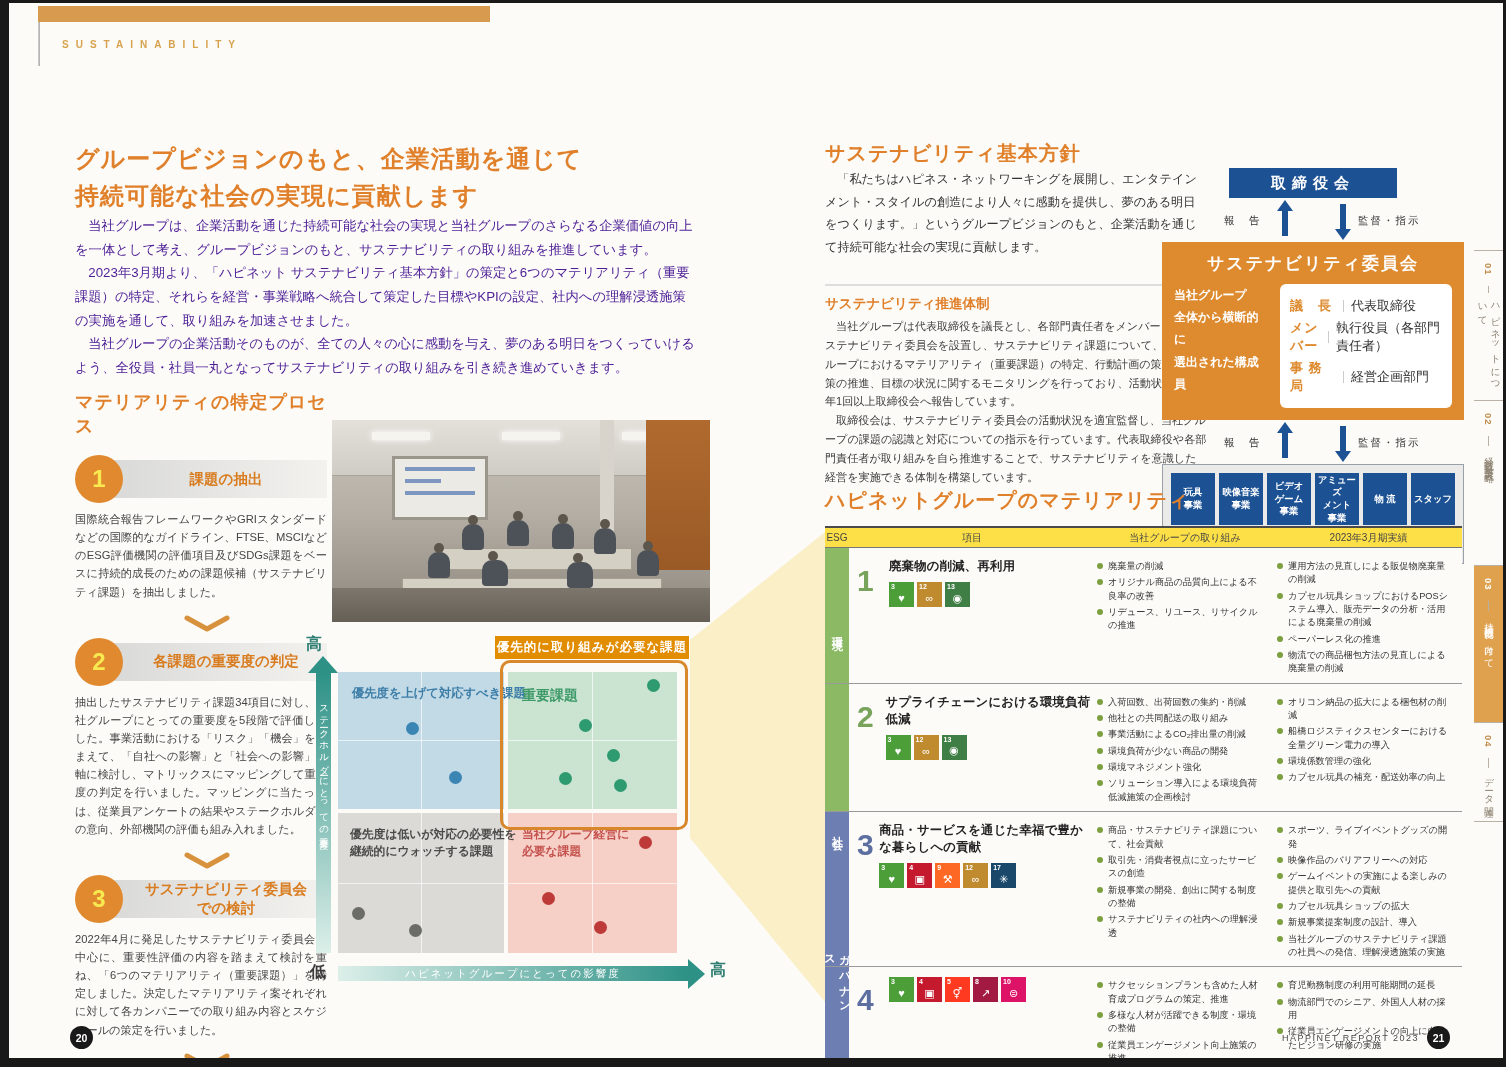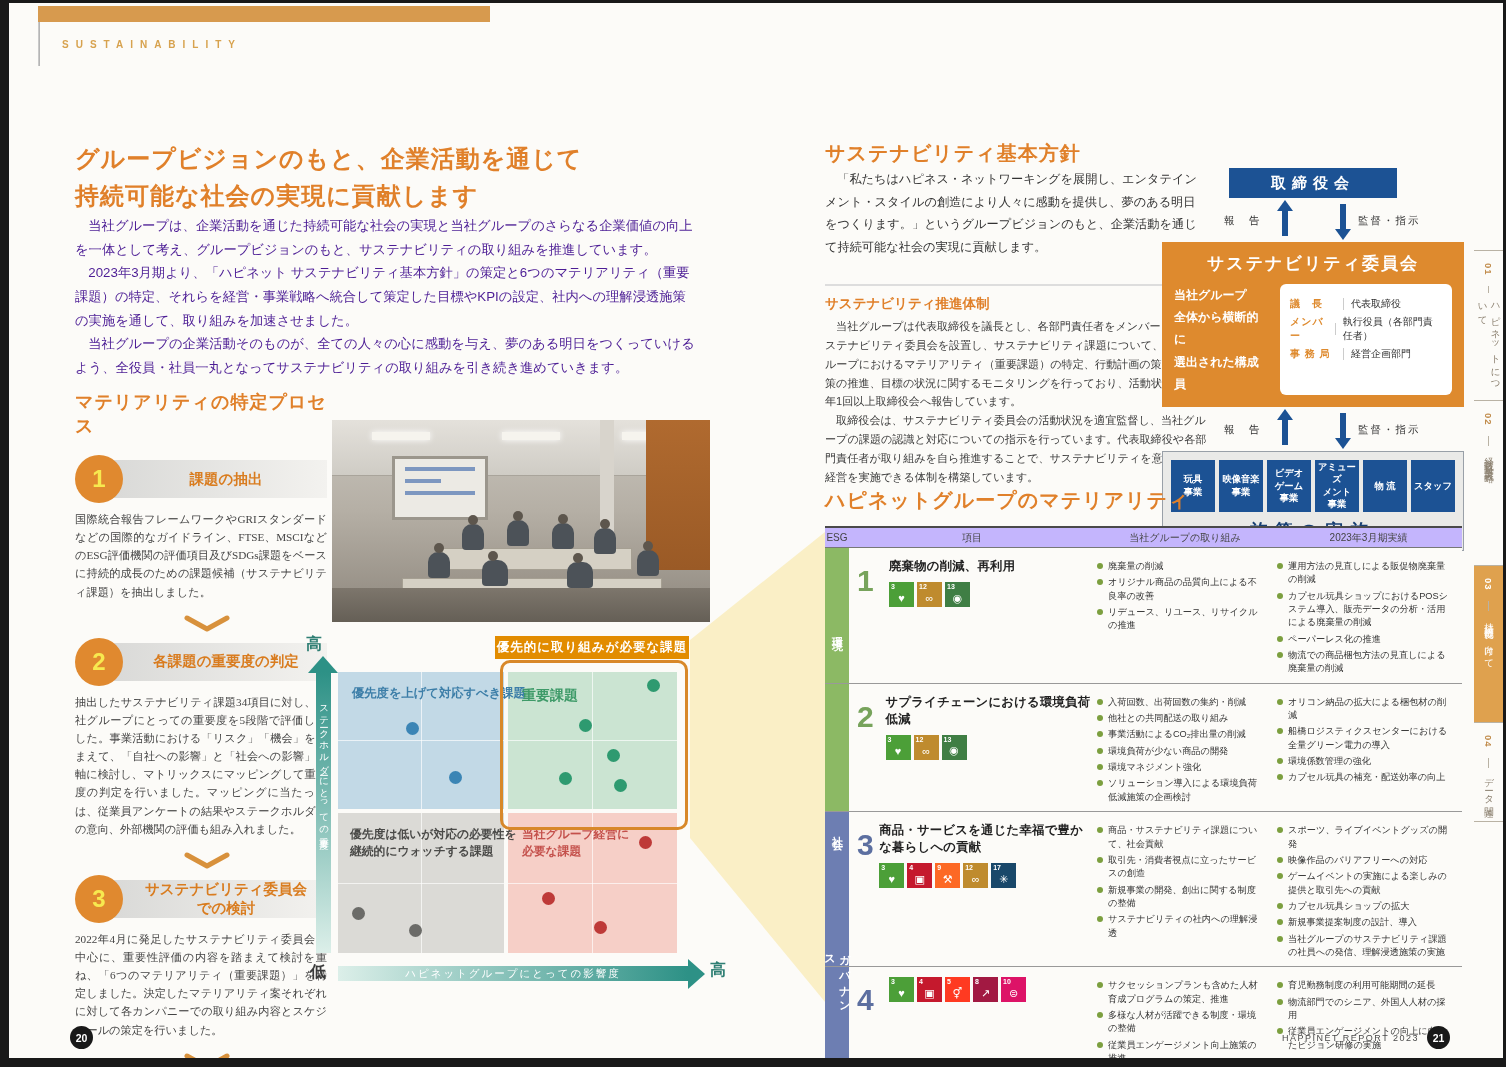--- a/index.html
+++ b/index.html
@@ -23,21 +23,21 @@
   
   .lead { position:absolute; left:75px; top:140px; font-size:24px; font-weight:bold; color:#E0802A; line-height:1.55; letter-spacing:1px; white-space:pre-line; }
   .intro { position:absolute; left:75px; top:214px; width:624px; font-size:13.3px; color:#4c1d95; line-height:1.78; }
   .intro p { text-indent:1em; }
 
   .process { position:absolute; left:75px; top:390px; width:252px; }
   .process-title { font-size:18px; font-weight:bold; color:#E0802A; letter-spacing:1px; margin-bottom:22px; }
   .step-head { position:relative; min-height:38px; margin-bottom:12px; }
   .step-circle { position:absolute; left:0; top:-5px; width:48px; height:48px; border-radius:50%; background:#E0892F; color:#F7E94F; font-size:24px; font-weight:bold; display:flex; align-items:center; justify-content:center; z-index:2; }
   .step-bar { margin-left:24px; min-height:38px; background:linear-gradient(90deg,#D8D8D6,#F3F2EF); display:flex; align-items:center; justify-content:center; color:#D97C1F; font-size:14.5px; font-weight:bold; padding-left:26px; text-align:center; white-space:pre-line; line-height:1.3; }
-  .step-body { margin-top:10px; font-size:11.2px; color:#444; line-height:1.62; text-align:justify;font-family:Liberation Serif, serif; }
+  .step-body { margin-top:10px; font-size:11.2px; color:#444; line-height:1.62; text-align:justify; }
   .chev { display:flex; justify-content:center; padding:14px 0 10px 12px; }
 
   
   .photo { position:absolute; left:332px; top:420px; width:378px; height:202px; background:linear-gradient(180deg,#c9c5bd 0%,#b5afa5 45%,#8d867c 100%); overflow:hidden; }
   .ph-ceil { position:absolute; left:0; top:0; width:100%; height:56px; background:linear-gradient(180deg,#e4e1db,#cfccc5); border-bottom:1px solid #a9a49b; }
   .ph-light { position:absolute; top:12px; width:58px; height:8px; background:#f6f4ee; box-shadow:0 0 6px #fff; }
   .ph-screen { position:absolute; left:60px; top:36px; width:96px; height:64px; background:#eceae4; border:3px solid #9b968c; }
   .ph-screen i { display:block; margin:8px 10px 0; height:4px; background:#7d97c0; }
   .ph-wall { position:absolute; right:0; top:0; width:64px; height:150px; background:linear-gradient(180deg,#b06a2f,#9a5a26); }
   .ph-col { position:absolute; right:96px; top:0; width:14px; height:140px; background:#d8d4cc; }
@@ -84,33 +84,33 @@
   .arr-up::before { content:""; position:absolute; left:-5px; top:-10px; border-left:8px solid transparent; border-right:8px solid transparent; border-bottom:11px solid #1C5294; }
   .arr-down { left:178px; top:6px; height:26px; }
   .arr-down::after { content:""; position:absolute; left:-5px; bottom:-10px; border-left:8px solid transparent; border-right:8px solid transparent; border-top:11px solid #1C5294; }
   .arr-lab { position:absolute; font-size:10.5px; color:#333; letter-spacing:2px; top:16px; }
   .arr-lab.l { left:62px; } .arr-lab.r { left:196px; }
   .org-committee { background:#DE8A2E; padding:10px 12px 12px; }
   .org-committee h3 { color:#fff; text-align:center; font-size:17px; letter-spacing:2px; margin-bottom:9px; }
   .org-flex { display:flex; gap:10px; }
   .org-note { width:96px; color:#fff; font-weight:bold; font-size:12px; line-height:1.85; white-space:pre-line; }
   .org-card { flex:1; background:#fff; border-radius:6px; padding:9px 10px; }
-  .org-row { display:flex; align-items:center; margin:4px 0; font-size:10px; }
+  .org-row { display:flex; align-items:center; margin:4px 0; font-size:13px; }
   .org-row b { color:#DE8A2E; width:46px; letter-spacing:1px; }
   .org-row i { width:1px; height:12px; background:#ccc; margin:0 7px; }
   .org-row span { color:#333; font-style:normal; }
   .org-units { border:1px solid #99a0a8; background:#EAEAE8; padding:8px; }
   .unit-row { display:flex; gap:4px; }
   .unit { flex:1; min-height:52px; background:#1C5294; color:#fff; font-size:9.3px; font-weight:bold; display:flex; align-items:center; justify-content:center; text-align:center; white-space:pre-line; line-height:1.35; }
   .org-exec { text-align:center; color:#173F73; font-weight:bold; font-size:17px; letter-spacing:8px; padding-top:7px; }
 
   
   .mat-title { position:absolute; left:825px; top:487px; font-size:20px; font-weight:bold; color:#E0802A; letter-spacing:1px; }
   .mat { position:absolute; left:825px; top:526px; width:637px; background:#fcfbf8; z-index:2; }
-  .mat-head { display:grid; grid-template-columns:24px 246px 180px 187px; height:22px; background:#c4b5fd; border-top:2px solid #4a4a4a; border-bottom:1px solid #777; font-size:10px; color:#444; align-items:center; text-align:center; }
+  .mat-head { display:grid; grid-template-columns:24px 246px 180px 187px; height:22px; background:#fde047; border-top:2px solid #4a4a4a; border-bottom:1px solid #777; font-size:10px; color:#444; align-items:center; text-align:center; }
   .t-row { display:grid; grid-template-columns:24px 246px 180px 187px; border-bottom:1px solid #999; position:relative; }
   .band-cell { height:100%; }
   .band-label { position:absolute; left:0; width:24px; writing-mode:vertical-rl; color:#fff; font-size:11px; font-weight:bold; letter-spacing:3px; display:flex; align-items:center; justify-content:center; z-index:2; }
   .item-cell { display:flex; padding:10px 4px 0 8px; }
   .row-num { font-size:30px; font-weight:bold; width:32px; line-height:1; margin-top:8px; }
   .item-title { font-size:12.3px; font-weight:bold; color:#222; margin-bottom:7px; letter-spacing:0.3px; }
   .sdgs { display:flex; gap:3px; }
   .sdg { position:relative; width:25px; height:25px; color:#fff; }
   .sdg em { position:absolute; left:2px; top:1px; font-size:7px; font-style:normal; font-weight:bold; }
   .sdg s { position:absolute; left:0; right:0; top:7px; bottom:0; display:flex; align-items:center; justify-content:center; font-size:11px; text-decoration:none; }

